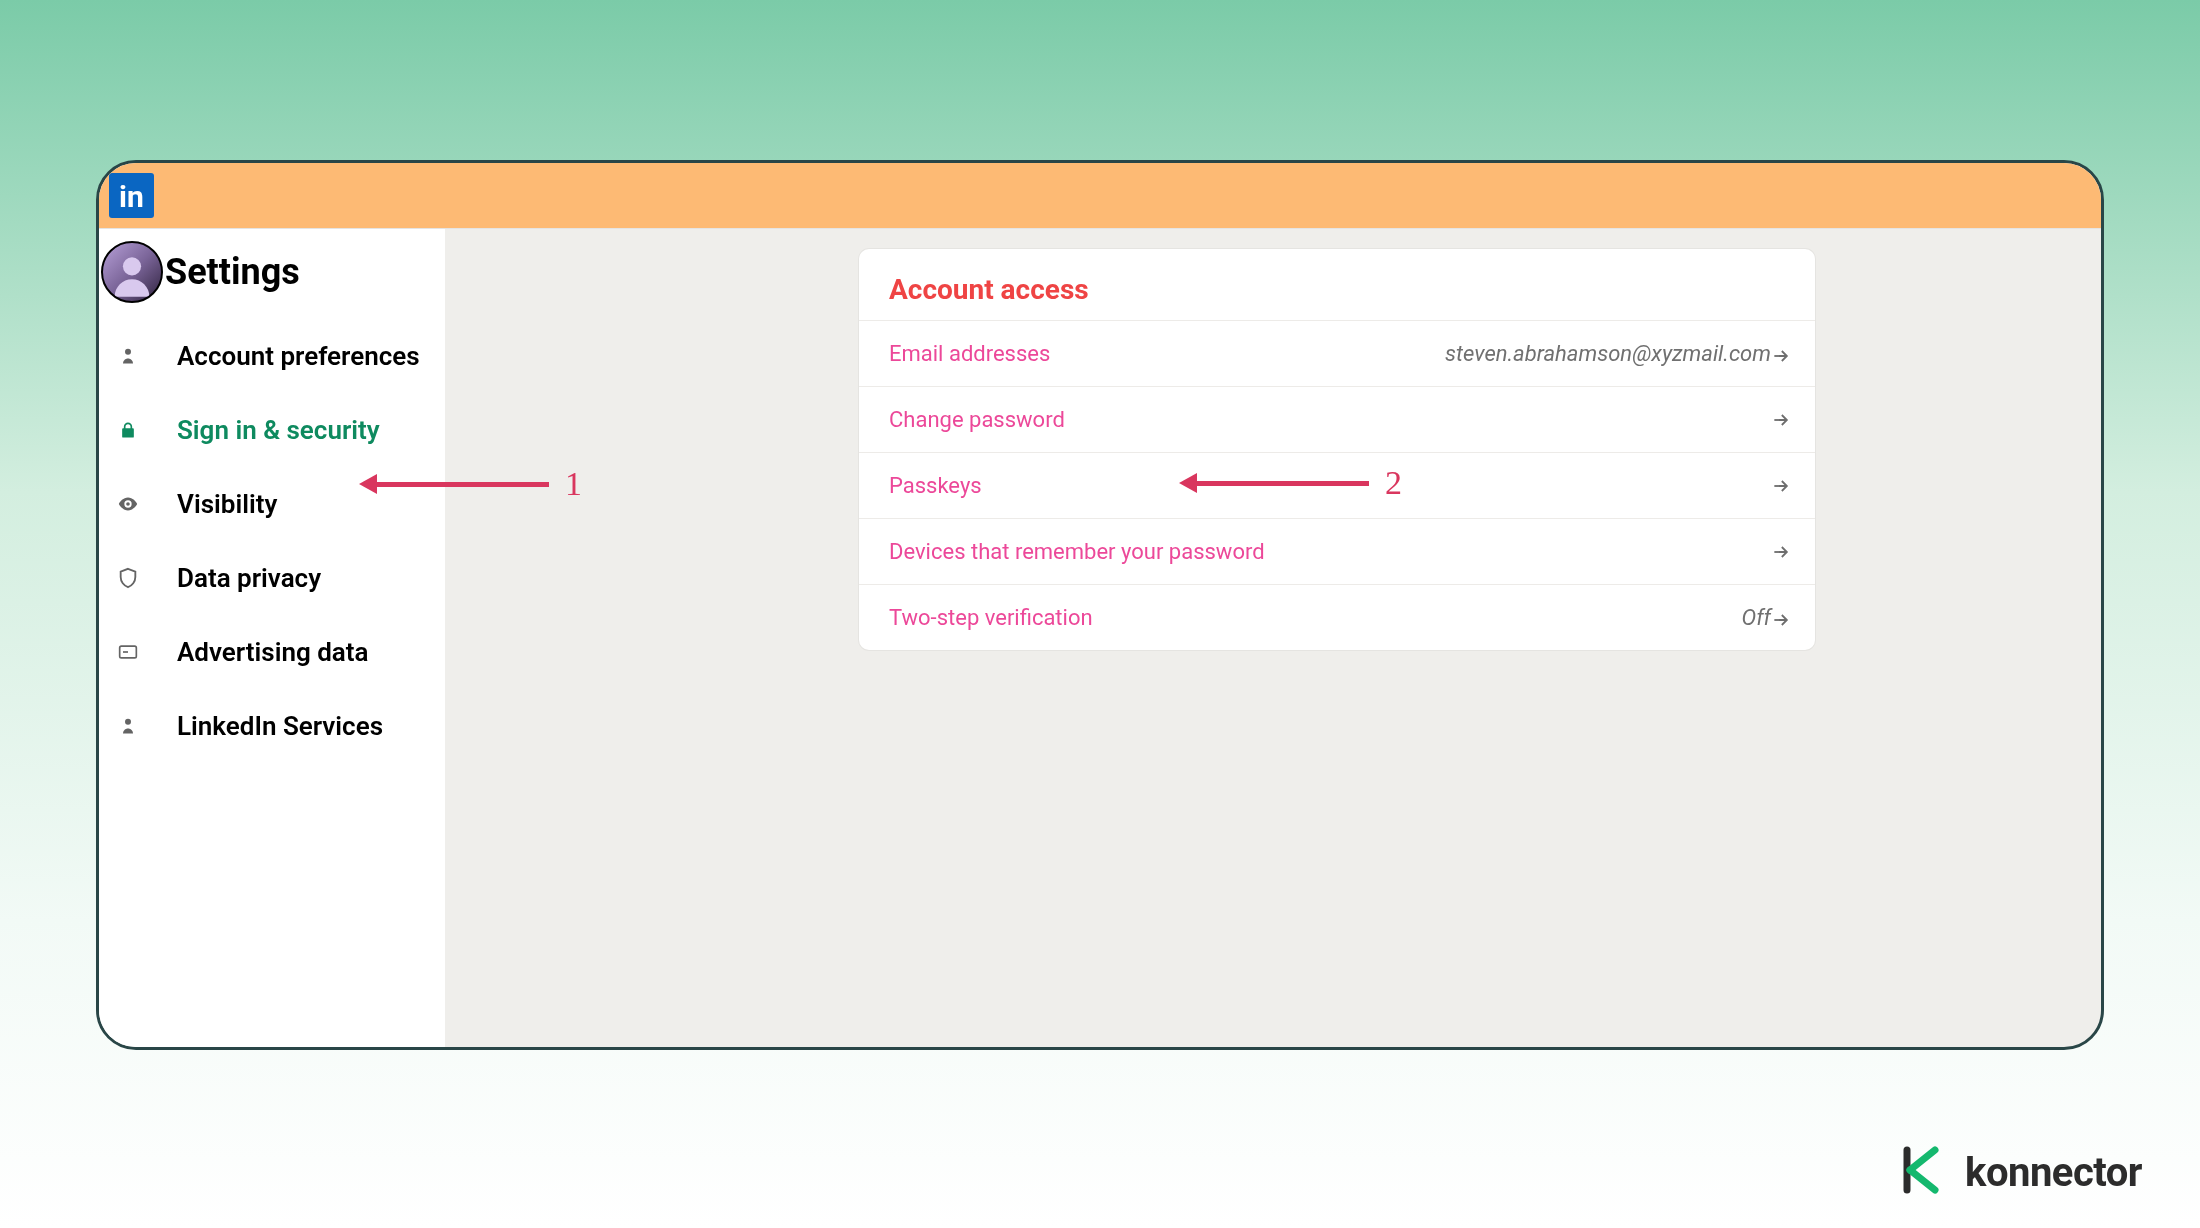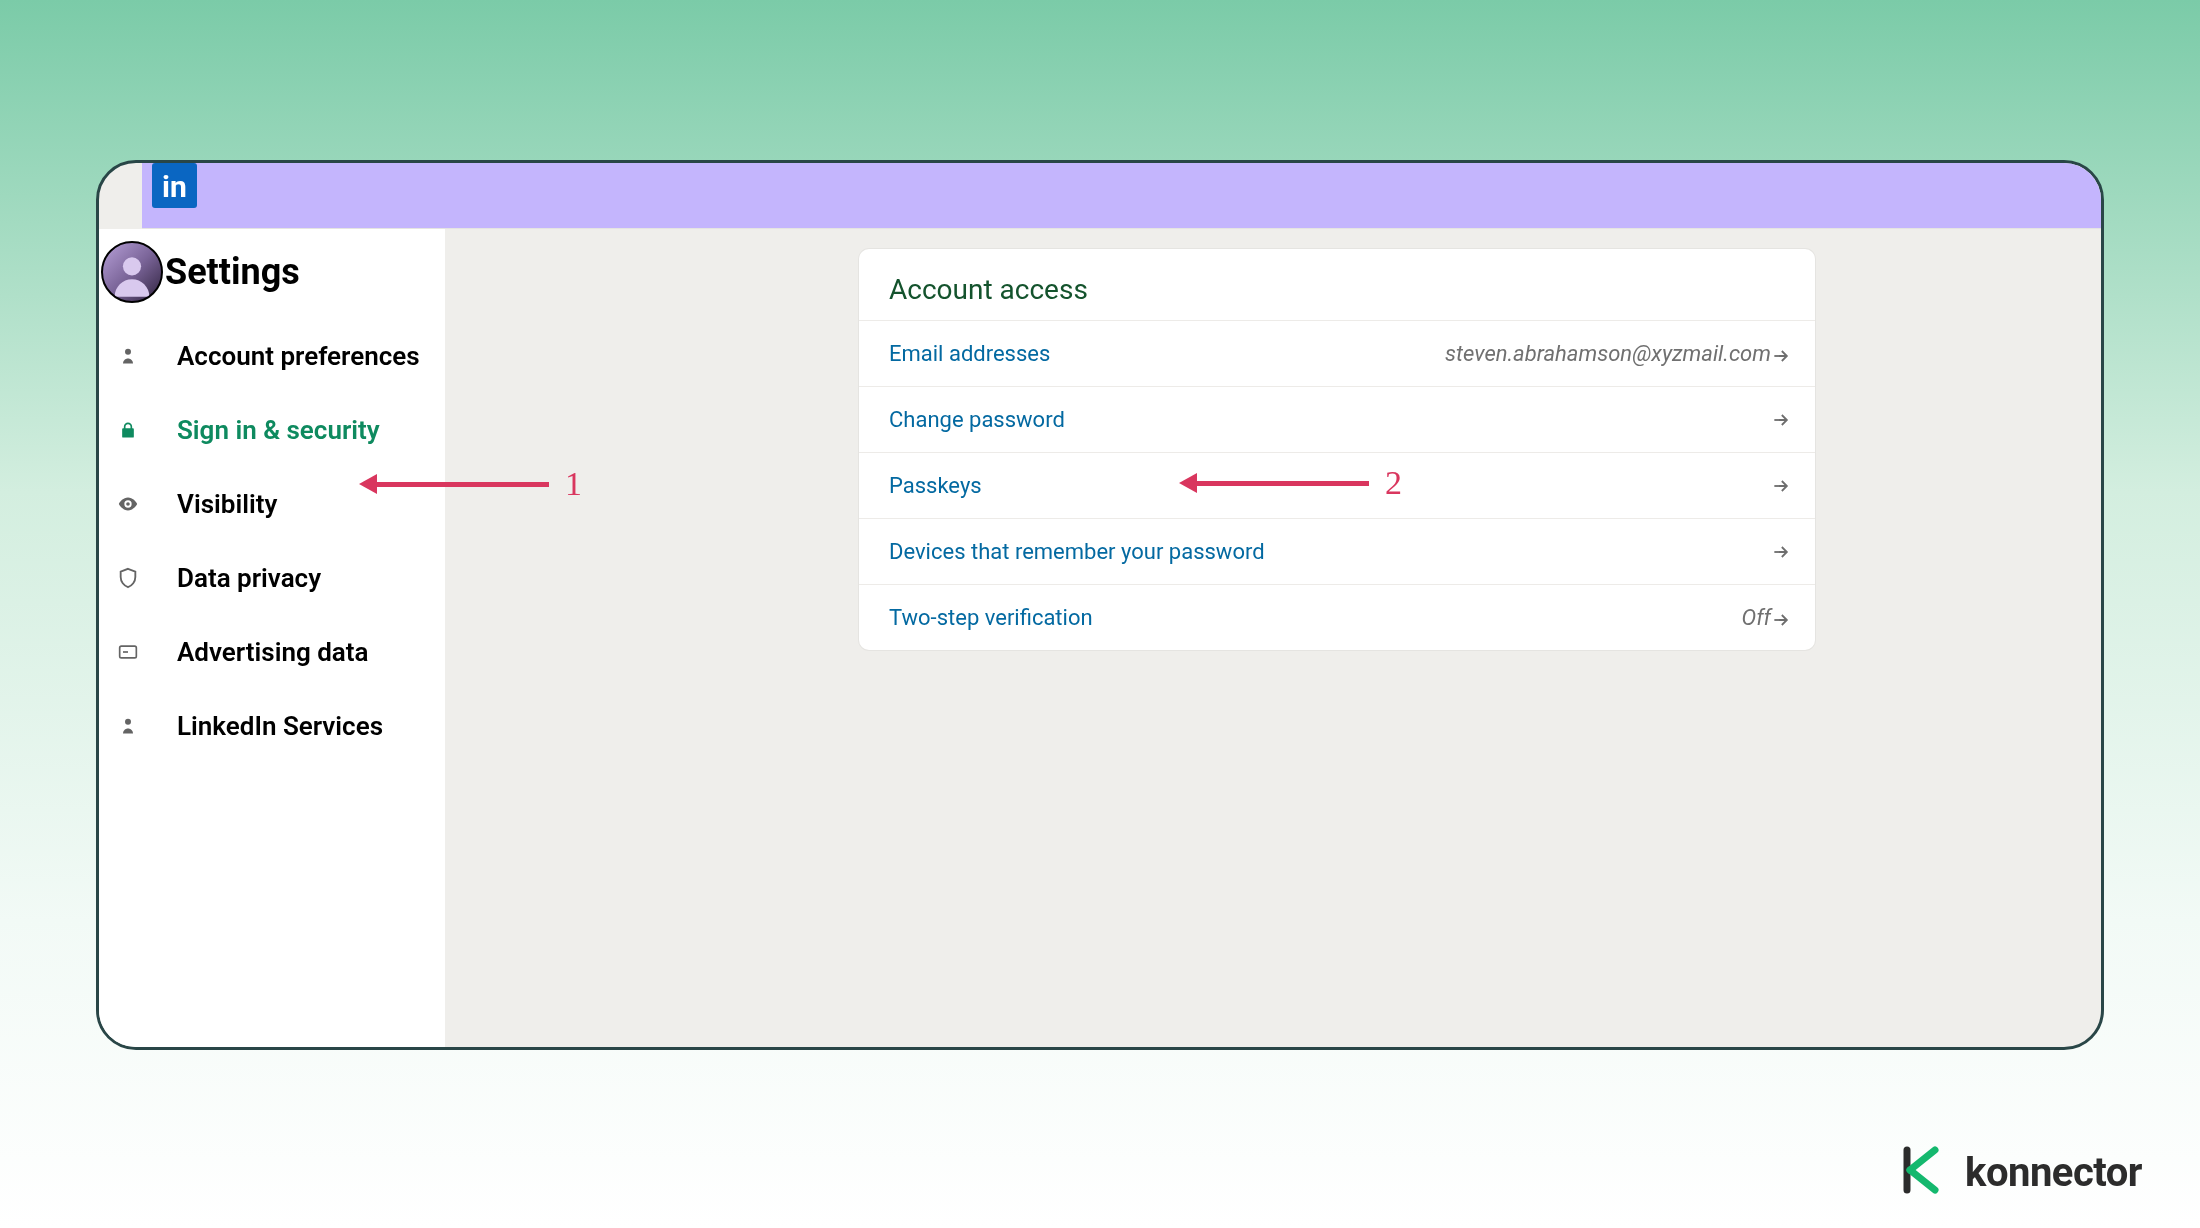--- a/index.html
+++ b/index.html
@@ -15,25 +15,25 @@
       left:96px;
       width:2008px;
       height:890px;
       background:#EFEEEB;
       border:3px solid #294647;
       border-radius:40px;
       overflow:hidden;
     }
     .topbar {
       height:66px;
-      background:#c4b5fd;
-      display:flex;
+      background:#fdba74;
+      display:flex;
+      align-items:center;
       padding-left:10px;
       border-bottom:1px solid #E5E4E2;
-      margin-left:43px;
     }
     .linkedin-logo {
       width:45px;
       height:45px;
       background:#0A66C2;
       border-radius:3px;
       display:flex;
       align-items:flex-end;
       justify-content:center;
       color:#fff;
@@ -100,35 +100,35 @@
       left:414px;
       width:956px;
       background:#fff;
       border-radius:10px;
       box-shadow:0 0 0 1px rgba(0,0,0,0.04);
       overflow:hidden;
     }
     .panel-title {
       padding:24px 30px 14px 30px;
       font-size:28px;
-      font-weight:400;
-      color:#14532d;
+      font-weight:700;
+      color:#ef4444;
     }
     .row {
       display:flex;
       align-items:center;
       justify-content:space-between;
       padding:20px 24px 20px 30px;
       border-top:1px solid #EDEBE8;
       cursor:pointer;
     }
     .row:first-of-type { border-top:none; }
     .row-label {
       font-size:22px;
-      color:#0369a1;
+      color:#ec4899;
     }
     .row-right {
       display:flex;
       align-items:flex-end;
       font-style:italic;
     }
     .row-value {
       font-size:22px;
       color:#707070;
     }

